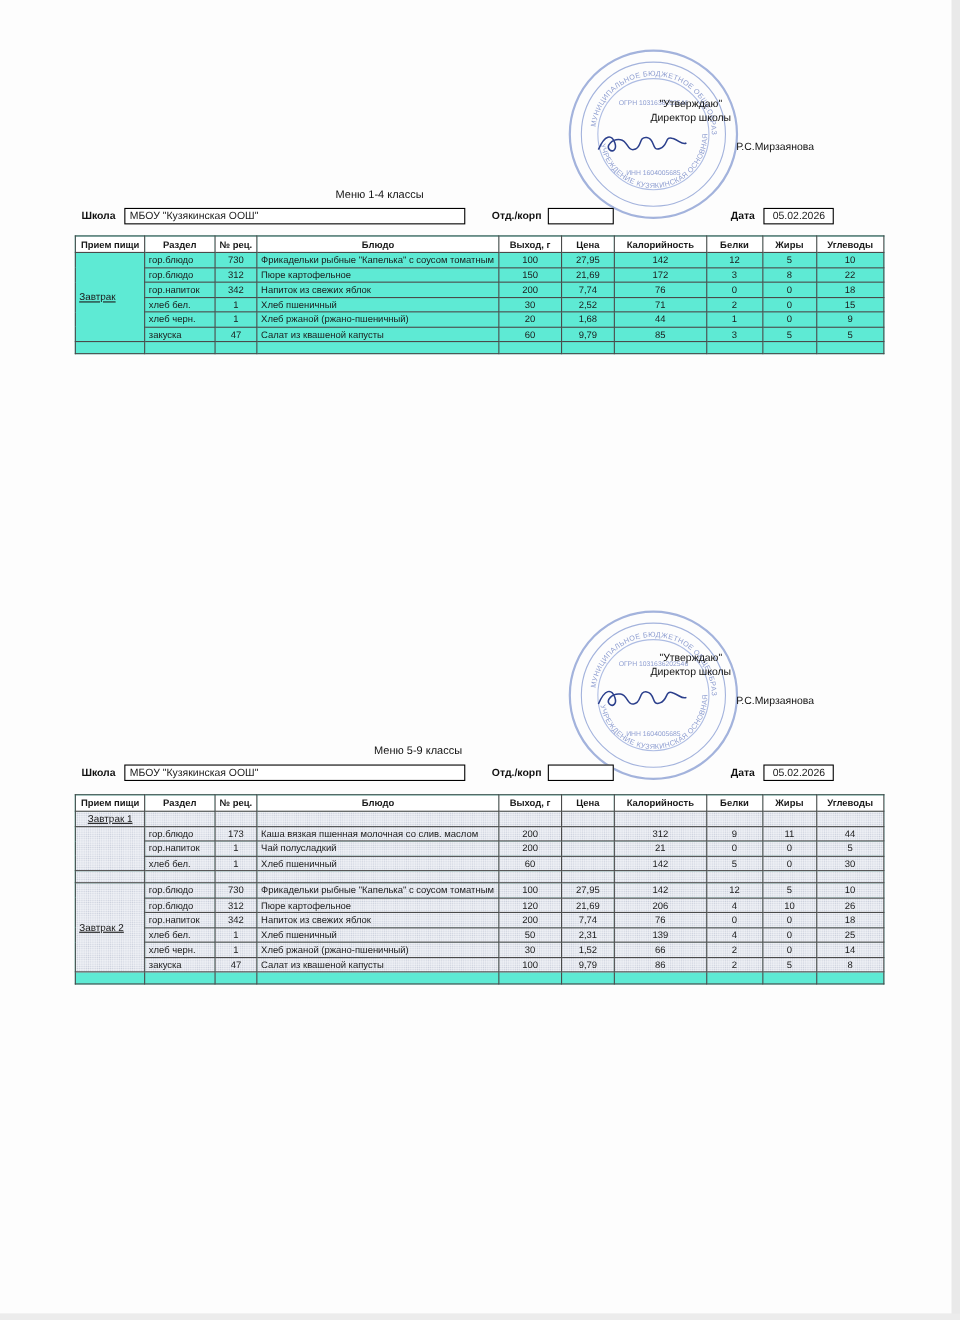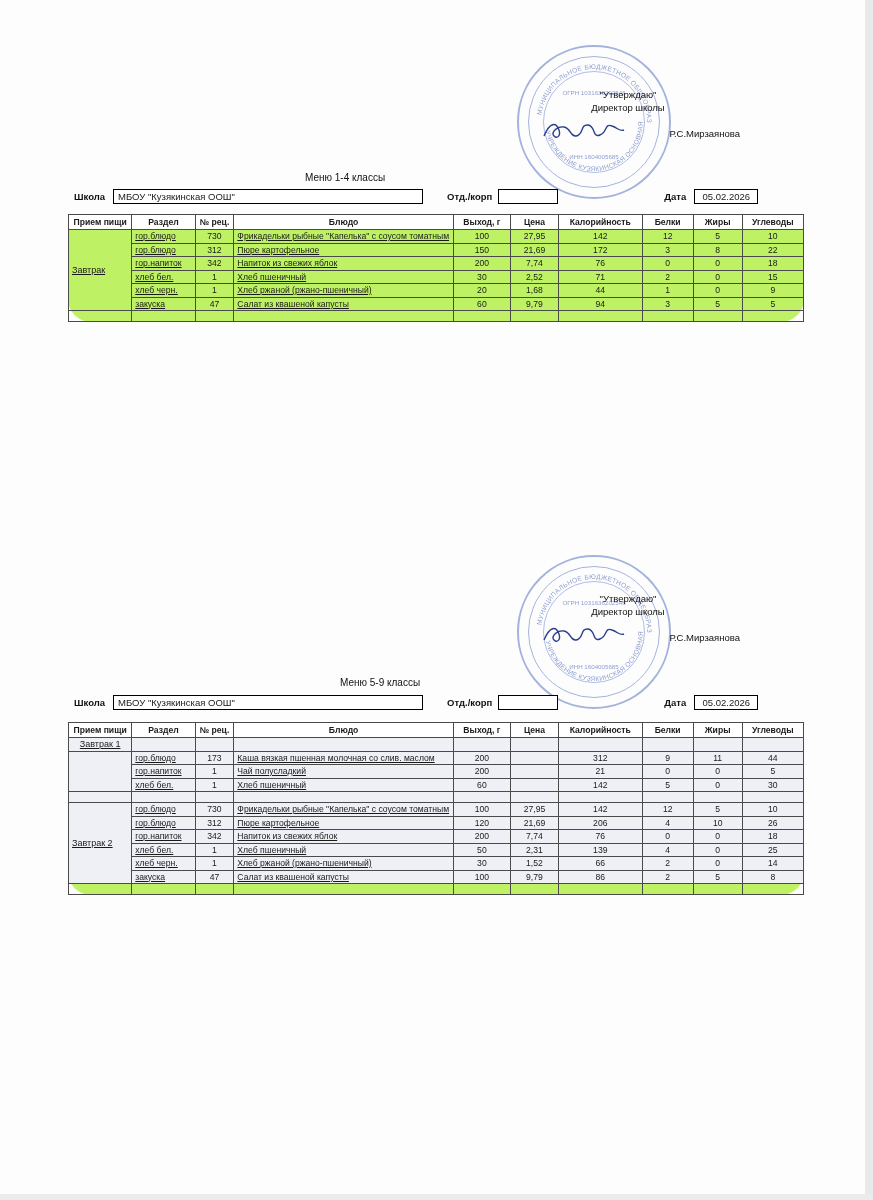--- a/index.html
+++ b/index.html
@@ -86,41 +86,40 @@
     box-sizing:border-box;
     font-size:9.5px;
     background:#fff;
   }
 
   
   table.menu{
     position:absolute;
     border-collapse:collapse;
     font-size:8.6px;
-    background:#bef264;
+    background:#5eead4;
     table-layout:fixed;
-    border-radius:23px;
   }
   table.menu th, table.menu td{
     border:1px solid #4a4a4a;
     padding:1px 3px;
     height:13px;
     box-sizing:border-box;
     vertical-align:middle;
     line-height:10.5px;
   }
   table.menu th{
     font-weight:bold;
     text-align:center;
     background:#fff;
     height:15px;
     font-size:8.6px;
   }
   td.c{text-align:center;}
-  td.l{text-align:left;text-decoration:underline;}
+  td.l{text-align:left;}
   td.meal{text-align:left;vertical-align:top;padding-top:3px;font-size:9px;text-decoration:underline;}
   tr.blank td{height:11px;}
   .shade{background:#eef0f5;}
   .tall td{height:24px;}
   .wrap{white-space:normal;}
 
   
   .dotted{background-image:radial-gradient(#c9cedb 0.6px, transparent 0.7px);background-size:2px 2px;}
 </style>
 </head>
@@ -256,21 +255,21 @@
           <td class="c">1</td>
           <td class="c">0</td>
           <td class="c">9</td>
         </tr>
         <tr>
           <td class="l">закуска</td>
           <td class="c">47</td>
           <td class="l">Салат из квашеной капусты</td>
           <td class="c">60</td>
           <td class="c">9,79</td>
-          <td class="c">94</td>
+          <td class="c">85</td>
           <td class="c">3</td>
           <td class="c">5</td>
           <td class="c">5</td>
         </tr>
         <tr class="blank">
           <td></td>
             <td></td>
             <td></td>
             <td></td>
             <td></td>

